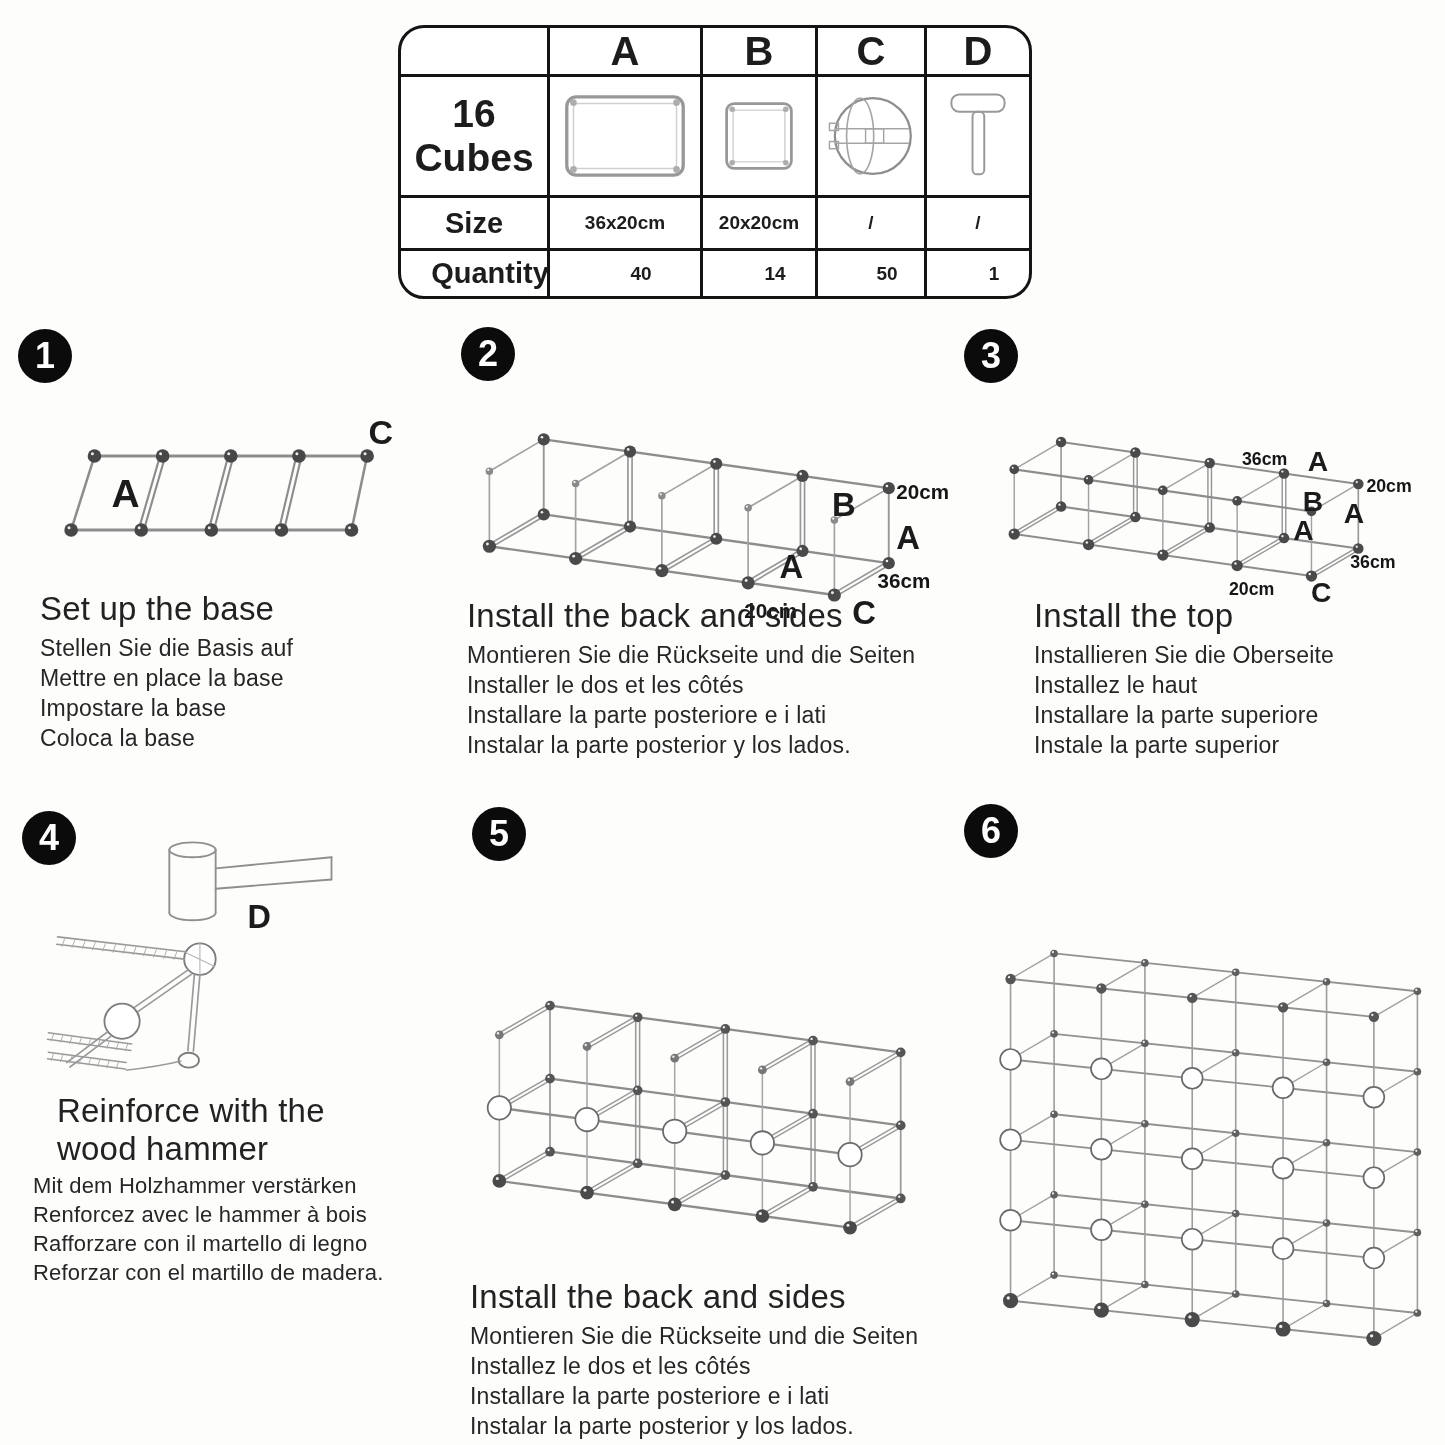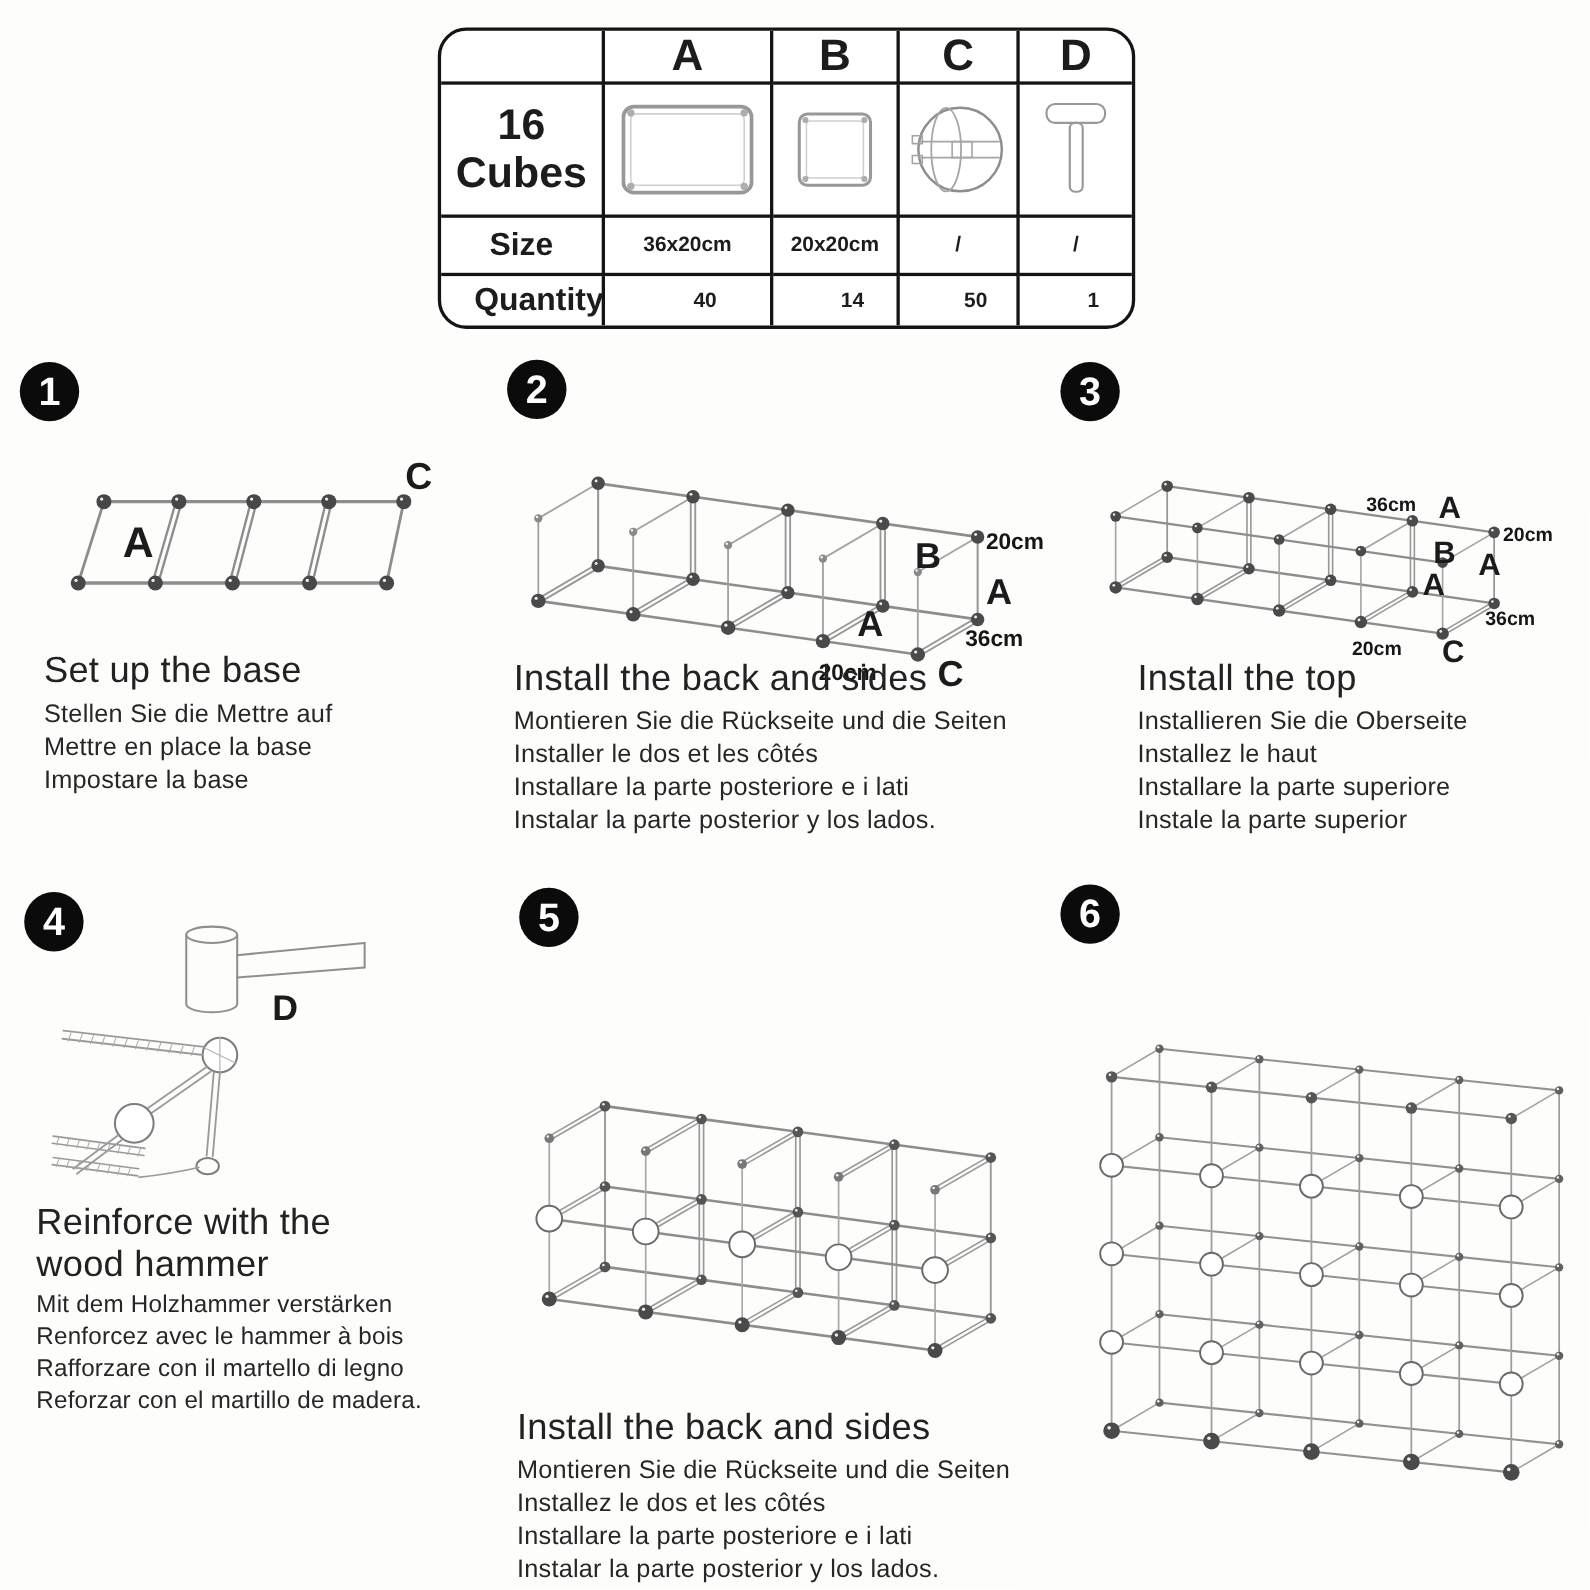--- a/index.html
+++ b/index.html
@@ -48,21 +48,21 @@
   #fig6{left:5px;top:142px;width:492px;height:407px;}
 
   .txt{position:absolute;}
   .s1 .txt{left:22px;top:265px;width:420px;}
   .s2 .txt{left:12px;top:272px;width:500px;}
   .s3 .txt{left:48px;top:272px;width:437px;margin-left:26px;}
   .s4 .txt{left:15px;top:292px;width:425px;}
   .s5 .txt{left:15px;top:478px;width:500px;}
 
   .step-title{font-size:33px;letter-spacing:.2px;color:#222;margin-bottom:5px;}
-  .s4 .step-title{max-width:330px;margin-bottom:3px;}
+  .s4 .step-title{max-width:330px;margin-bottom:3px;margin-left:24px;}
   .tr{font-size:23px;line-height:30px;color:#262626;letter-spacing:.2px;}
   .s4 .tr{font-size:22px;line-height:29px;}
 
   
   .lbl{font-family:"Liberation Sans",sans-serif;font-weight:bold;font-size:35px;fill:#1b1b1b;}
   .lblB{font-family:"Liberation Sans",sans-serif;font-weight:bold;font-size:40px;fill:#1b1b1b;}
   .dim{font-family:"Liberation Sans",sans-serif;font-weight:bold;font-size:22px;fill:#161616;}
 </style>
 </head>
 <body>
@@ -159,23 +159,24 @@
           <circle cx="250" cy="116" r="7" fill="#474747" stroke="none" stroke-width="0"></circle>
           <circle cx="247.9" cy="113.55" r="1.54" fill="#fff" opacity="0.9"></circle>
           <circle cx="322" cy="116" r="7" fill="#474747" stroke="none" stroke-width="0"></circle>
           <circle cx="319.9" cy="113.55" r="1.54" fill="#fff" opacity="0.9"></circle>
         </g>
       <text class="lblB" x="90" y="92" text-anchor="middle">A</text>
       <text class="lbl" x="352" y="28" text-anchor="middle">C</text>
     </svg>
     <div class="txt">
       <div class="step-title">Set up the base</div>
-      <div class="tr">Stellen Sie die Mettre auf</div>
+      <div class="tr">Stellen Sie die Basis auf</div>
       <div class="tr">Mettre en place la base</div>
       <div class="tr">Impostare la base</div>
+      <div class="tr">Coloca la base</div>
     </div>
   </section>
 
   <section class="step s2">
     <div class="badge">2</div>
     <svg id="fig2" class="fig" viewBox="0 0 520 256">
       <g id="g2">
           <line x1="88" y1="58" x2="456" y2="110" stroke="#8d8d8d" stroke-width="2.6" stroke-linecap="round"></line>
           <line x1="88" y1="138" x2="456" y2="190" stroke="#8d8d8d" stroke-width="2.6" stroke-linecap="round"></line>
           <line x1="88" y1="58" x2="88" y2="138" stroke="#979797" stroke-width="2" stroke-linecap="round"></line>

